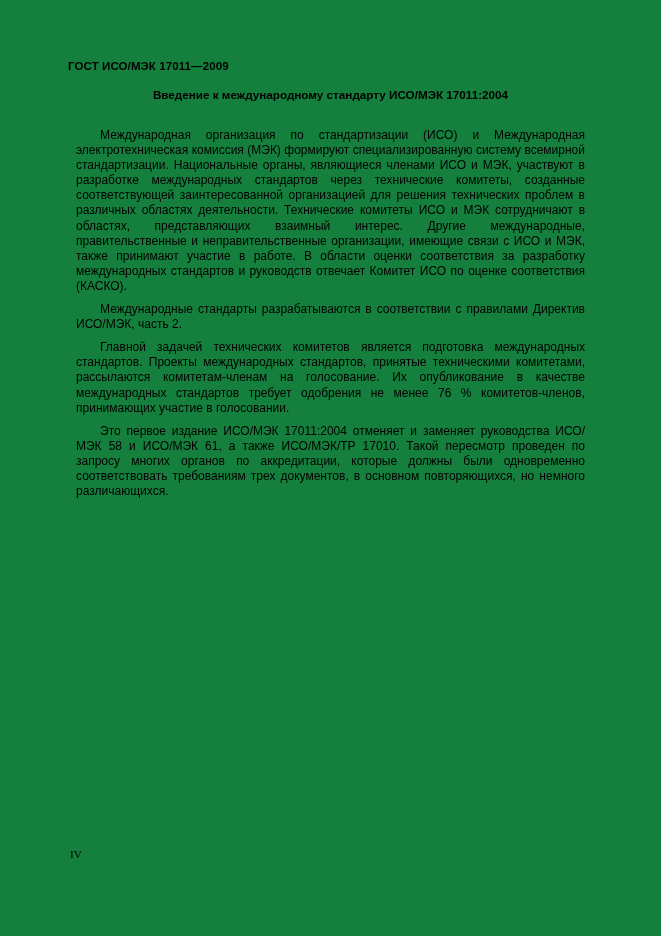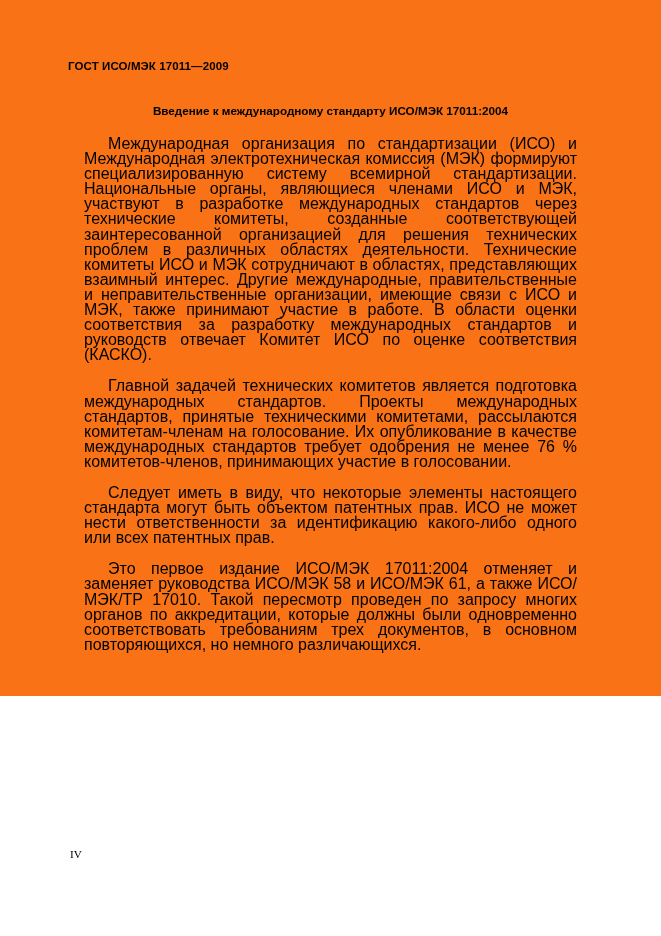--- a/index.html
+++ b/index.html
@@ -13,52 +13,52 @@
     font-family: "Liberation Sans", sans-serif;
     color: #000000;
     position: relative;
     overflow: hidden;
   }
   .page {
     position: absolute;
     left: 0;
     top: 0;
     width: 661px;
-    height: 696px;
-    background: #f97316;
+    height: 936px;
+    background: #15803d;
   }
   .doc-header {
     position: absolute;
     left: 68px;
     top: 60px;
     font-size: 11.5px;
     font-weight: bold;
     letter-spacing: 0.1px;
   }
   .doc-title {
     position: absolute;
     left: 68px;
-    top: 104px;
+    top: 88px;
     width: 525px;
     text-align: center;
     font-size: 11.7px;
     font-weight: bold;
   }
   .body-block {
     position: absolute;
     left: 68px;
     top: 120px;
     width: 525px;
   }
   .para {
-    font-size: 16px;
+    font-size: 12px;
     line-height: 15.1px;
     text-align: justify;
     text-indent: 24px;
-    margin: 16px;
+    margin: 8px;
     hyphens: manual;
   }
   .para + .para {
     margin-top: 0px;
   }
   .page-number {
     position: absolute;
     left: 70px;
     top: 848px;
     font-size: 11.2px;
@@ -69,20 +69,20 @@
 <body>
 
 <div class="page">
 
   <div class="doc-header">ГОСТ ИСО/МЭК 17011—2009</div>
 
   <div class="doc-title">Введение к международному стандарту ИСО/МЭК 17011:2004</div>
 
   <div class="body-block">
     <p class="para">Международная организация по стандартизации (ИСО) и Международная электротехническая комиссия (МЭК) формируют специализированную систему всемирной стандартизации. Национальные органы, являющиеся членами ИСО и МЭК, участвуют в разработке международных стандартов через технические комитеты, созданные соответствующей заинтересованной организацией для решения технических проблем в различных областях деятельности. Технические комитеты ИСО и МЭК сотрудничают в областях, представляющих взаимный интерес. Другие международные, правительственные и неправительственные организации, имеющие связи с ИСО и МЭК, также принимают участие в работе. В области оценки соответствия за разработку международных стандартов и руководств отвечает Комитет ИСО по оценке соответствия (КАСКО).</p>
+    <p class="para">Международные стандарты разрабатываются в соответствии с правилами Директив ИСО/МЭК, часть 2.</p>
     <p class="para">Главной задачей технических комитетов является подготовка международных стандартов. Проекты международных стандартов, принятые техническими комитетами, рассылаются комитетам-членам на голосование. Их опубликование в качестве международных стандартов требует одобрения не менее 76 % комитетов-членов, принимающих участие в голосовании.</p>
-    <p class="para">Следует иметь в виду, что некоторые элементы настоящего стандарта могут быть объектом патентных прав. ИСО не может нести ответственности за идентификацию какого-либо одного или всех патентных прав.</p>
     <p class="para">Это первое издание ИСО/МЭК 17011:2004 отменяет и заменяет руководства ИСО/МЭК 58 и ИСО/МЭК 61, а также ИСО/МЭК/ТР 17010. Такой пересмотр проведен по запросу многих органов по аккредитации, которые должны были одновременно соответствовать требованиям трех документов, в основном повторяющихся, но немного различающихся.</p>
   </div>
 
   <div class="page-number">IV</div>
 
 </div>
 
 </body></html>

